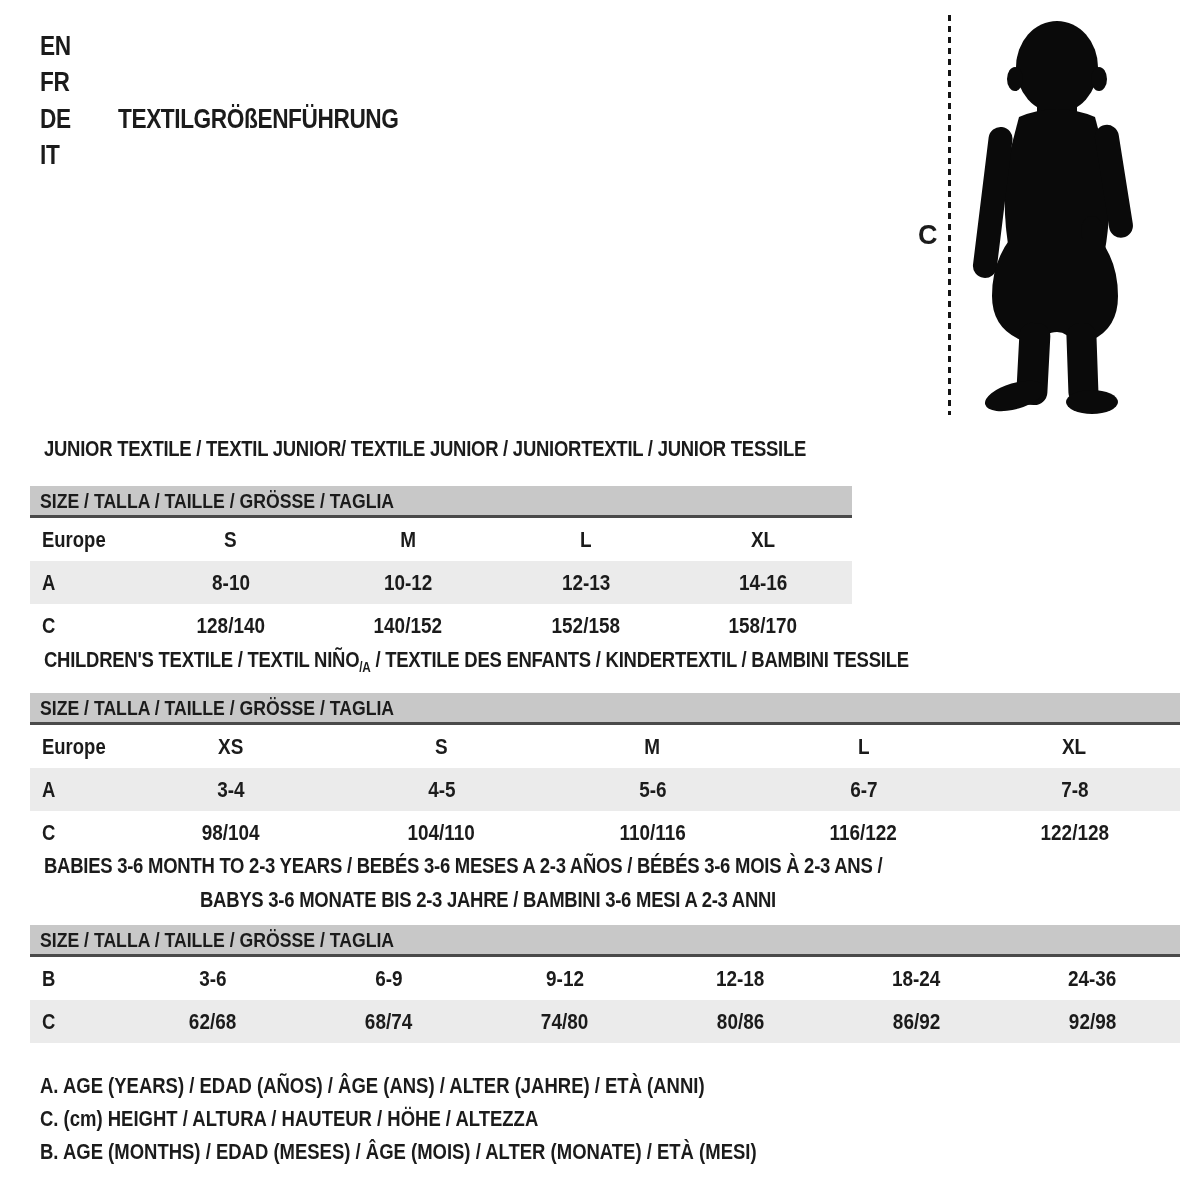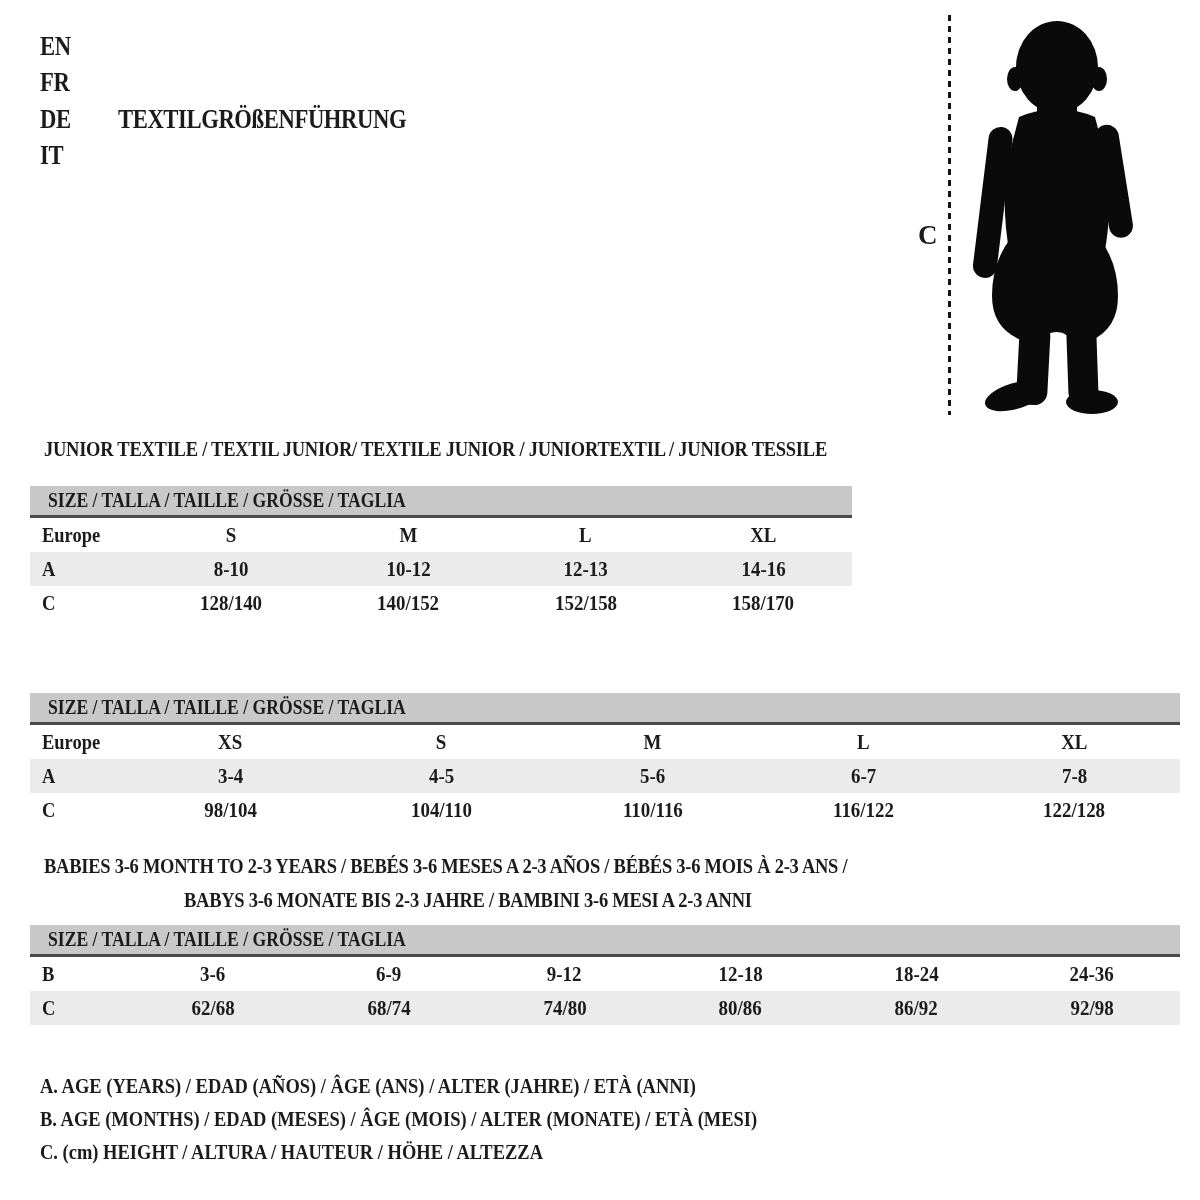--- a/index.html
+++ b/index.html
@@ -1,18 +1,18 @@
 <!DOCTYPE html>
 <html style="--ink: #1b1b1b; --table-header-bg: #c8c8c8; --row-alt-bg: #ebebeb;"><head>
 <meta charset="utf-8">
 <style>
   html,body { margin:0; padding:0; background:#ffffff; }
   .canvas {
     position:relative; width:1200px; height:1200px; background:#fff;
-    font-family:Liberation Serif, serif; color:var(--ink,#1b1b1b);
+    font-family:Liberation Sans, sans-serif; color:var(--ink,#1b1b1b);
     overflow:hidden;
   }
   
   .cond  { display:inline-block; transform:scaleX(.84); transform-origin:0 50%; white-space:nowrap; }
   .condc { display:inline-block; transform:scaleX(.86); transform-origin:50% 50%; white-space:nowrap; }
 
   
   .lang { position:absolute; left:40px; top:28px; }
   .lang-row { display:flex; height:36.5px; align-items:center; font-size:27px; font-weight:bold; letter-spacing:-.5px; }
   .lang-code { width:78px; flex:none; }
@@ -29,24 +29,24 @@
   
   .sec-title { position:absolute; left:40px; margin:4px; font-size:22px; font-weight:bold; letter-spacing:-.3px; line-height:26px; }
   .sec-title.two-line { line-height:34px; }
   .subA { font-size:14px; vertical-align:-5px; }
 
   
   .tbl { position:absolute; left:30px; }
   .tbl-header {
     height:32px; background:var(--table-header-bg,#c8c8c8);
     border-bottom:3px solid #4a4a4a; box-sizing:border-box;
-    display:flex; align-items:center; padding-left:18px;
+    display:flex; align-items:center; padding-left:10px;
     font-size:21px; font-weight:bold;
   }
-  .row { display:flex; height:34px; align-items:center; font-size:22px; font-weight:bold; }
+  .row { display:flex; height:43px; align-items:center; font-size:22px; font-weight:bold; }
   .row.alt { background:var(--row-alt-bg,#ebebeb); }
   .lcell { flex:none; padding-left:12px; box-sizing:border-box; }
   .dcell { flex:1; text-align:center; }
   .t-junior   { top:486px; width:822px;  }
   .t-junior .lcell   { width:112px; }
   .t-children { top:693px; width:1150px; }
   .t-children .lcell { width:95px; }
   .t-babies   { top:925px; width:1150px; }
   .t-babies .lcell   { width:95px; }
 
@@ -120,20 +120,23 @@
     </div>
     <div class="row">
       <div class="lcell"><span class="cond">C</span></div>
       <div class="dcell"><span class="condc">128/140</span></div>
       <div class="dcell"><span class="condc">140/152</span></div>
       <div class="dcell"><span class="condc">152/158</span></div>
       <div class="dcell"><span class="condc">158/170</span></div>
     </div>
   </div>
 
+  <h2 class="sec-title" style="top:643px;">
+    <span class="cond"><span>CHILDREN'S TEXTILE / TEXTIL NIÑO</span><span class="subA">/A</span><span> / TEXTILE DES ENFANTS / KINDERTEXTIL / BAMBINI TESSILE</span></span>
+  </h2>
   <div class="tbl t-children">
     <div class="tbl-header">
         <span class="cond">SIZE / TALLA / TAILLE / GRÖSSE / TAGLIA</span>
       </div>
     <div class="row">
       <div class="lcell"><span class="cond">Europe</span></div>
       <div class="dcell"><span class="condc">XS</span></div>
       <div class="dcell"><span class="condc">S</span></div>
       <div class="dcell"><span class="condc">M</span></div>
       <div class="dcell"><span class="condc">L</span></div>
@@ -183,20 +186,20 @@
       <div class="dcell"><span class="condc">86/92</span></div>
       <div class="dcell"><span class="condc">92/98</span></div>
     </div>
   </div>
 
   <section class="legend">
     <div class="legend-line">
         <span class="cond">A. AGE (YEARS) / EDAD (AÑOS) / ÂGE (ANS) / ALTER (JAHRE) / ETÀ (ANNI)</span>
       </div>
     <div class="legend-line">
+        <span class="cond">C. (cm) HEIGHT / ALTURA / HAUTEUR / HÖHE / ALTEZZA</span>
+      </div>
+    <div class="legend-line">
         <span class="cond">B. AGE (MONTHS) / EDAD (MESES) / ÂGE (MOIS) / ALTER (MONATE) / ETÀ (MESI)</span>
       </div>
-    <div class="legend-line">
-        <span class="cond">C. (cm) HEIGHT / ALTURA / HAUTEUR / HÖHE / ALTEZZA</span>
-      </div>
   </section>
 
 </div>
 
 </body></html>

